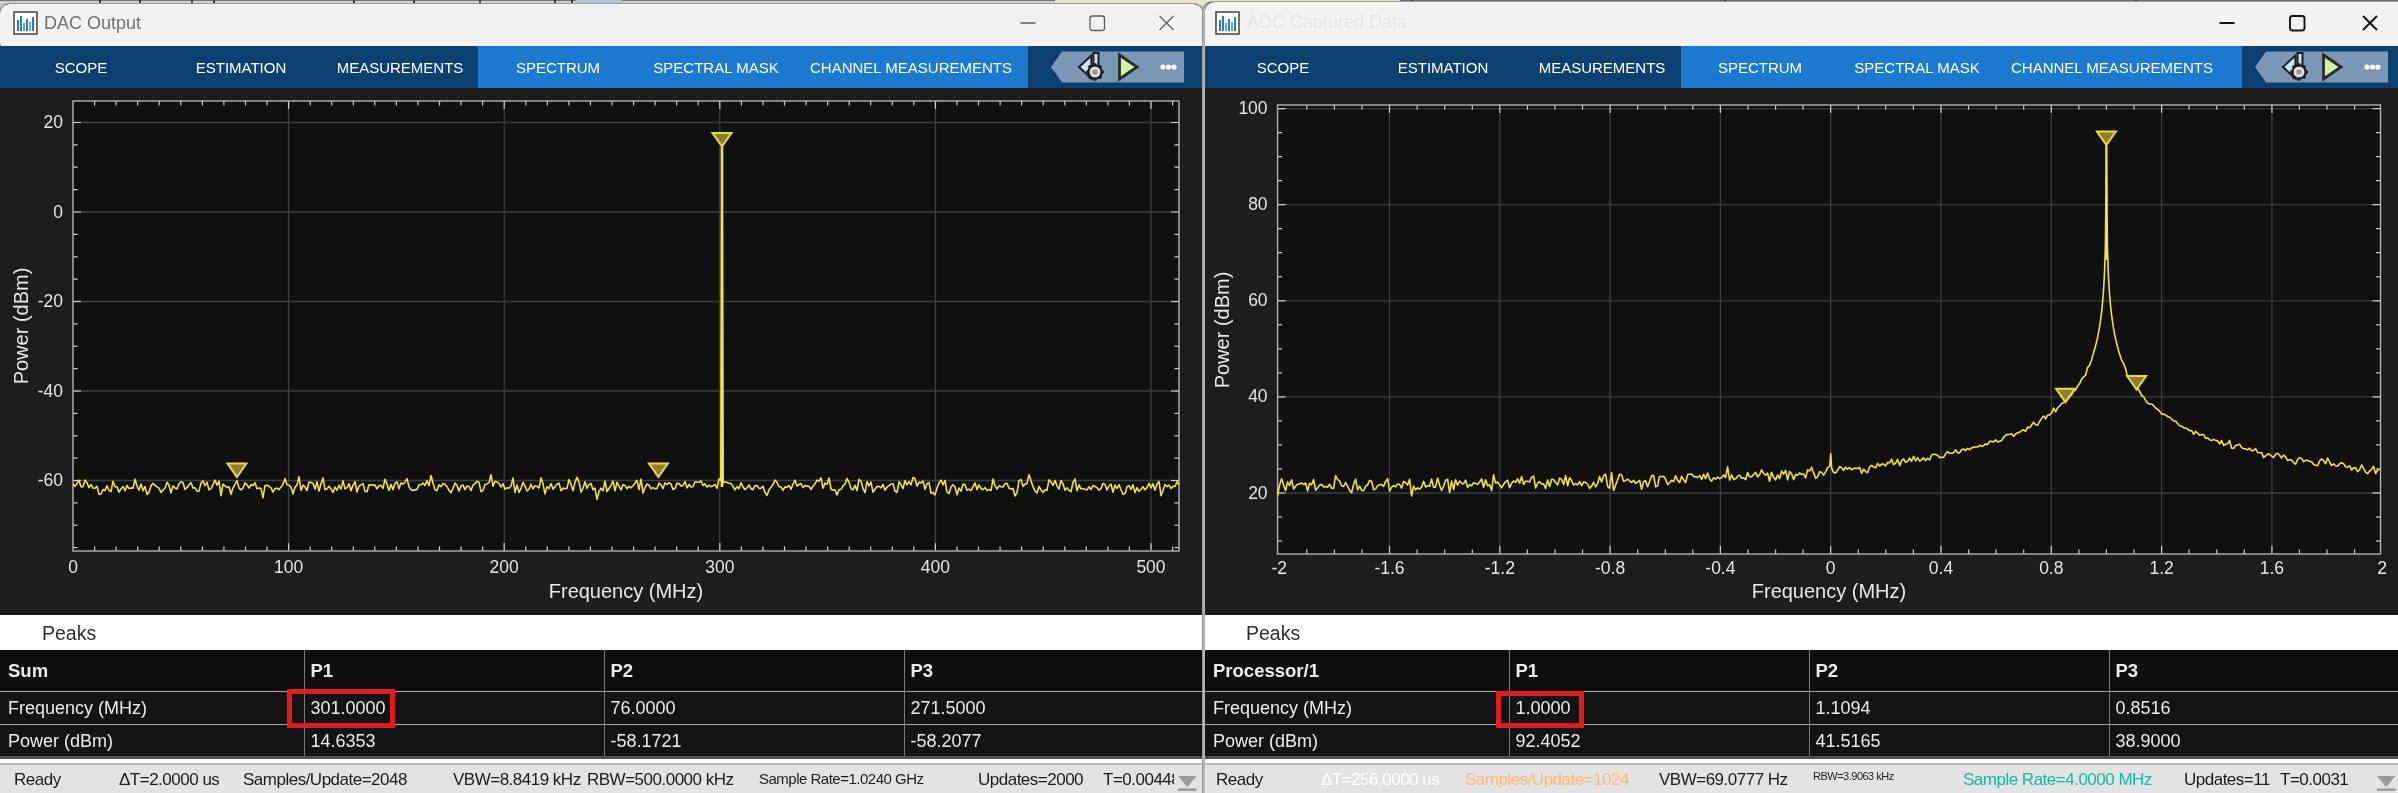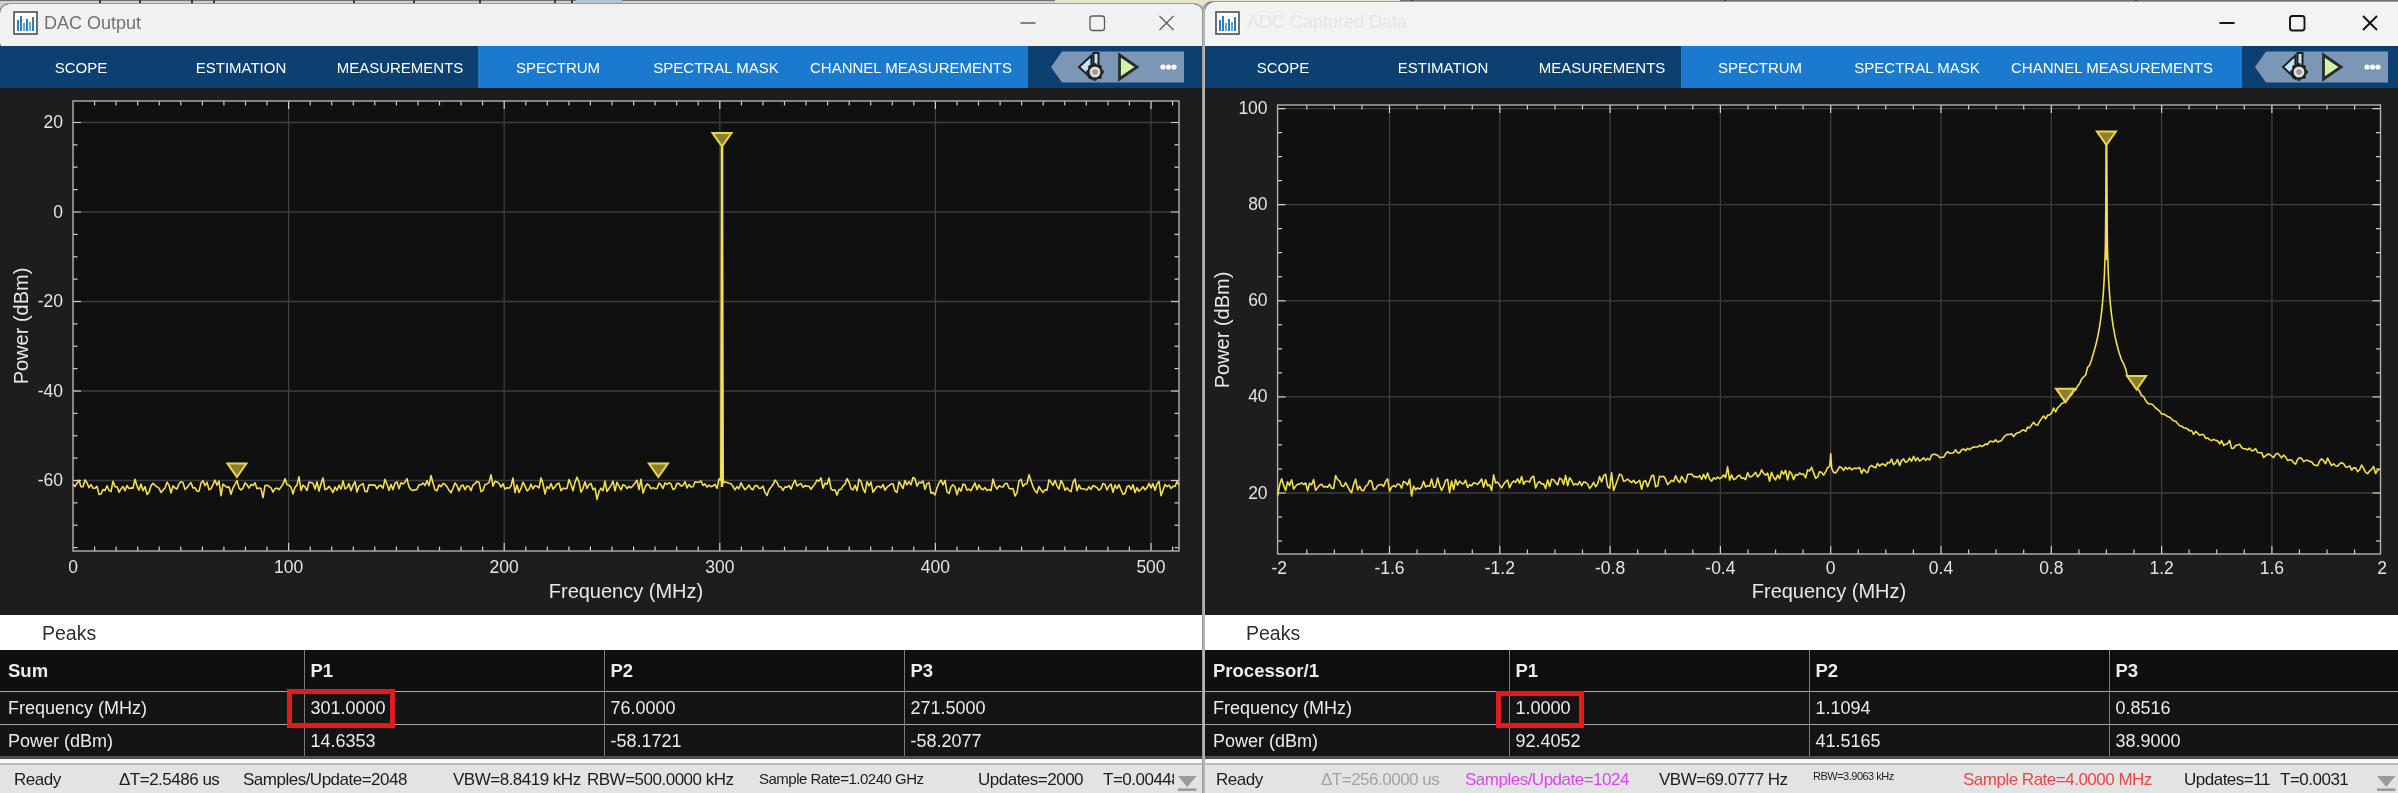--- a/index.html
+++ b/index.html
@@ -282,21 +282,21 @@
       <div style="position:absolute;left:604px;top:0;width:1px;height:106px;background:#7a7a7a"></div>
       <div style="position:absolute;left:904px;top:0;width:1px;height:106px;background:#7a7a7a"></div>
       <div style="position:absolute;left:287px;top:39px;width:108px;height:39px;border:5px solid #e01c1c;z-index:5;box-sizing:border-box"></div>
 </div>
 <div style="position:absolute;left:0;top:752px;width:1203px;height:37px;overflow:hidden">
 <div style="position:absolute;left:0;top:0;width:1203px;height:2.5px;background:#4f4f4f"></div>
 <div style="position:absolute;left:0;top:2.5px;width:1203px;height:4px;background:#fafafa"></div>
 <div style="position:absolute;left:0;top:6.5px;width:1203px;height:2px;background:#b9b9b9"></div>
 <div style="position:absolute;left:0;top:8.5px;width:1203px;height:28.5px;background:#e3e3e3"></div>
 <span style="position:absolute;left:14px;top:14px;font-size:17px;letter-spacing:-0.5px;color:#1c1c1c;white-space:nowrap">Ready</span>
-      <span style="position:absolute;left:119px;top:14px;font-size:17px;letter-spacing:-0.5px;color:#1c1c1c;white-space:nowrap">ΔT=2.5486 us</span>
+      <span style="position:absolute;left:119px;top:14px;font-size:17px;letter-spacing:-0.5px;color:#1c1c1c;white-space:nowrap">ΔT=2.0000 us</span>
       <span style="position:absolute;left:243px;top:14px;font-size:17px;letter-spacing:-0.5px;color:#1c1c1c;white-space:nowrap">Samples/Update=2048</span>
       <span style="position:absolute;left:453px;top:14px;font-size:17px;letter-spacing:-0.5px;color:#1c1c1c;white-space:nowrap">VBW=8.8419 kHz</span>
       <span style="position:absolute;left:587px;top:14px;font-size:17px;letter-spacing:-0.5px;color:#1c1c1c;white-space:nowrap">RBW=500.0000 kHz</span>
       <span style="position:absolute;left:759px;top:14px;font-size:15px;letter-spacing:-0.5px;color:#1c1c1c;white-space:nowrap">Sample Rate=1.0240 GHz</span>
       <span style="position:absolute;left:978px;top:14px;font-size:17px;letter-spacing:-0.5px;color:#1c1c1c;white-space:nowrap">Updates=2000</span>
       <span style="position:absolute;left:1103px;top:14px;font-size:17px;letter-spacing:-0.5px;color:#1c1c1c;white-space:nowrap">T=0.00448</span>
 <div style="position:absolute;left:1174px;top:9px;width:29px;height:28px;background:#e3e3e3"></div>
 <svg width="24" height="16" style="position:absolute;left:1178px;top:20px">
 <polygon points="0,0 18.5,0 9.2,11" fill="#9b9b9b"></polygon>
 <rect x="0" y="12.4" width="18.5" height="2.6" fill="#9b9b9b"></rect>
@@ -547,25 +547,25 @@
       <div style="position:absolute;left:604px;top:0;width:1px;height:106px;background:#7a7a7a"></div>
       <div style="position:absolute;left:904px;top:0;width:1px;height:106px;background:#7a7a7a"></div>
       <div style="position:absolute;left:291px;top:41px;width:88px;height:37px;border:5px solid #e01c1c;z-index:5;box-sizing:border-box"></div>
 </div>
 <div style="position:absolute;left:0;top:754px;width:1195px;height:37px;overflow:hidden">
 <div style="position:absolute;left:0;top:0;width:1195px;height:2.5px;background:#4f4f4f"></div>
 <div style="position:absolute;left:0;top:2.5px;width:1195px;height:4px;background:#fafafa"></div>
 <div style="position:absolute;left:0;top:6.5px;width:1195px;height:2px;background:#b9b9b9"></div>
 <div style="position:absolute;left:0;top:8.5px;width:1195px;height:28.5px;background:#e3e3e3"></div>
 <span style="position:absolute;left:11px;top:14px;font-size:17px;letter-spacing:-0.5px;color:#1c1c1c;white-space:nowrap">Ready</span>
-      <span style="position:absolute;left:116px;top:14px;font-size:17px;letter-spacing:-0.5px;color:#a3a3a3;white-space:nowrap">ΔT=256.0000 us</span>
-      <span style="position:absolute;left:260px;top:14px;font-size:17px;letter-spacing:-0.5px;color:#d946ef;white-space:nowrap">Samples/Update=1024</span>
+      <span style="position:absolute;left:116px;top:14px;font-size:17px;letter-spacing:-0.5px;color:#ffffff;white-space:nowrap">ΔT=256.0000 us</span>
+      <span style="position:absolute;left:260px;top:14px;font-size:17px;letter-spacing:-0.5px;color:#fdba74;white-space:nowrap">Samples/Update=1024</span>
       <span style="position:absolute;left:454px;top:14px;font-size:17px;letter-spacing:-0.5px;color:#1c1c1c;white-space:nowrap">VBW=69.0777 Hz</span>
       <span style="position:absolute;left:608px;top:14px;font-size:11px;letter-spacing:-0.5px;color:#1c1c1c;white-space:nowrap">RBW=3.9063 kHz</span>
-      <span style="position:absolute;left:758px;top:14px;font-size:17px;letter-spacing:-0.5px;color:#ef4444;white-space:nowrap">Sample Rate=4.0000 MHz</span>
+      <span style="position:absolute;left:758px;top:14px;font-size:17px;letter-spacing:-0.5px;color:#14b8a6;white-space:nowrap">Sample Rate=4.0000 MHz</span>
       <span style="position:absolute;left:979px;top:14px;font-size:17px;letter-spacing:-0.5px;color:#1c1c1c;white-space:nowrap">Updates=11</span>
       <span style="position:absolute;left:1075px;top:14px;font-size:17px;letter-spacing:-0.5px;color:#1c1c1c;white-space:nowrap">T=0.0031</span>
 <div style="position:absolute;left:1168px;top:9px;width:27px;height:28px;background:#e3e3e3"></div>
 <svg width="24" height="16" style="position:absolute;left:1172px;top:20px">
 <polygon points="0,0 18.5,0 9.2,11" fill="#9b9b9b"></polygon>
 <rect x="0" y="12.4" width="18.5" height="2.6" fill="#9b9b9b"></rect>
 </svg>
 </div>
 </div>
 </body></html>

